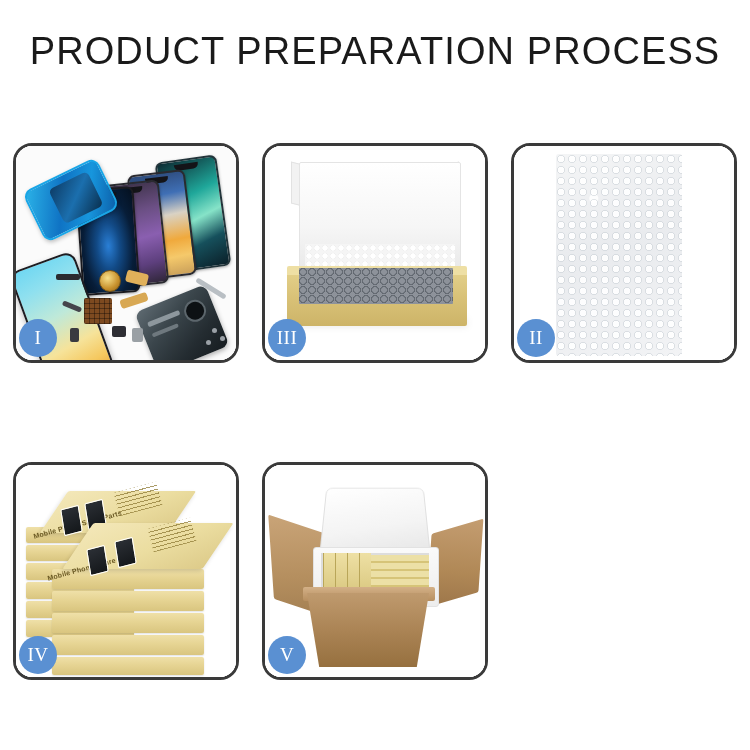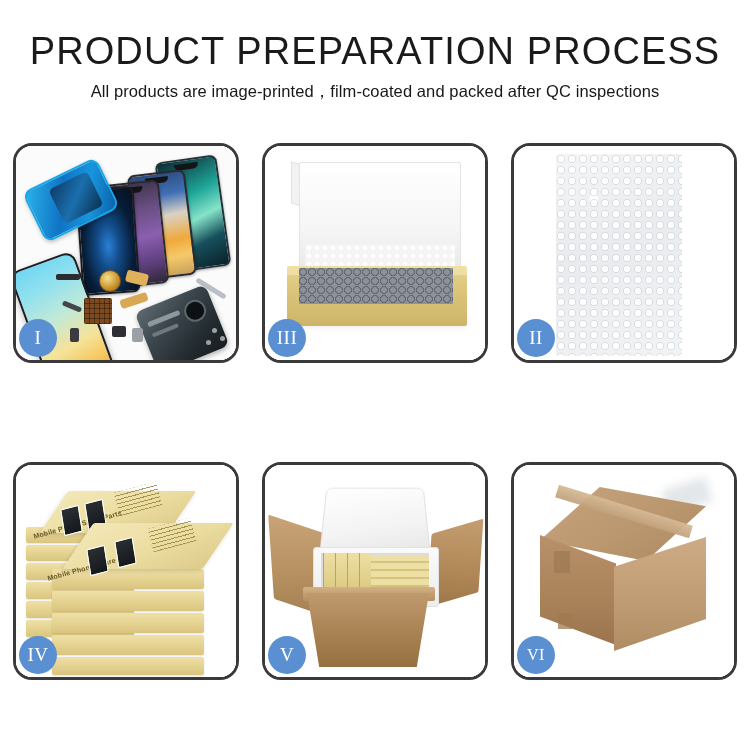--- a/index.html
+++ b/index.html
@@ -458,21 +458,20 @@
     background: rgba(220,225,228,.8);
     filter: blur(4px);
     transform: rotate(-18deg);
   }
 </style>
 </head>
 <body>
 
 <div class="header">
   <h1 class="page-title">PRODUCT PREPARATION PROCESS</h1>
-  <p class="page-subtitle">All products are image-printed，film-coated and packed after QC inspections</p>
 </div>
 
 <div class="grid">
 
   <div class="panel">
     <div class="panel-clip">
       <div class="p1-bg"></div>
       <div class="p1-phone p1-fan4">
           <span class="p1-notch"></span>
         </div>
@@ -591,27 +590,14 @@
         <span class="p5-ybox" style="left:26px;"></span>
         <span class="p5-ybox" style="left:38px;"></span>
         <span class="p5-ybox-flat"></span>
       </div>
       <div class="p5-rim"></div>
       <div class="p5-body"></div>
     </div>
     <div class="badge">V</div>
   </div>
 
-  <div class="panel">
-    <div class="panel-clip">
-      <div class="p6-bg"></div>
-      <div class="p6-shadow"></div>
-      <div class="p6-top"></div>
-      <div class="p6-tape"></div>
-      <div class="p6-left"></div>
-      <div class="p6-right"></div>
-      <div class="p6-tab1"></div>
-      <div class="p6-tab2"></div>
-    </div>
-    <div class="badge sm">VI</div>
-  </div>
 
 </div>
 
 </body></html>

